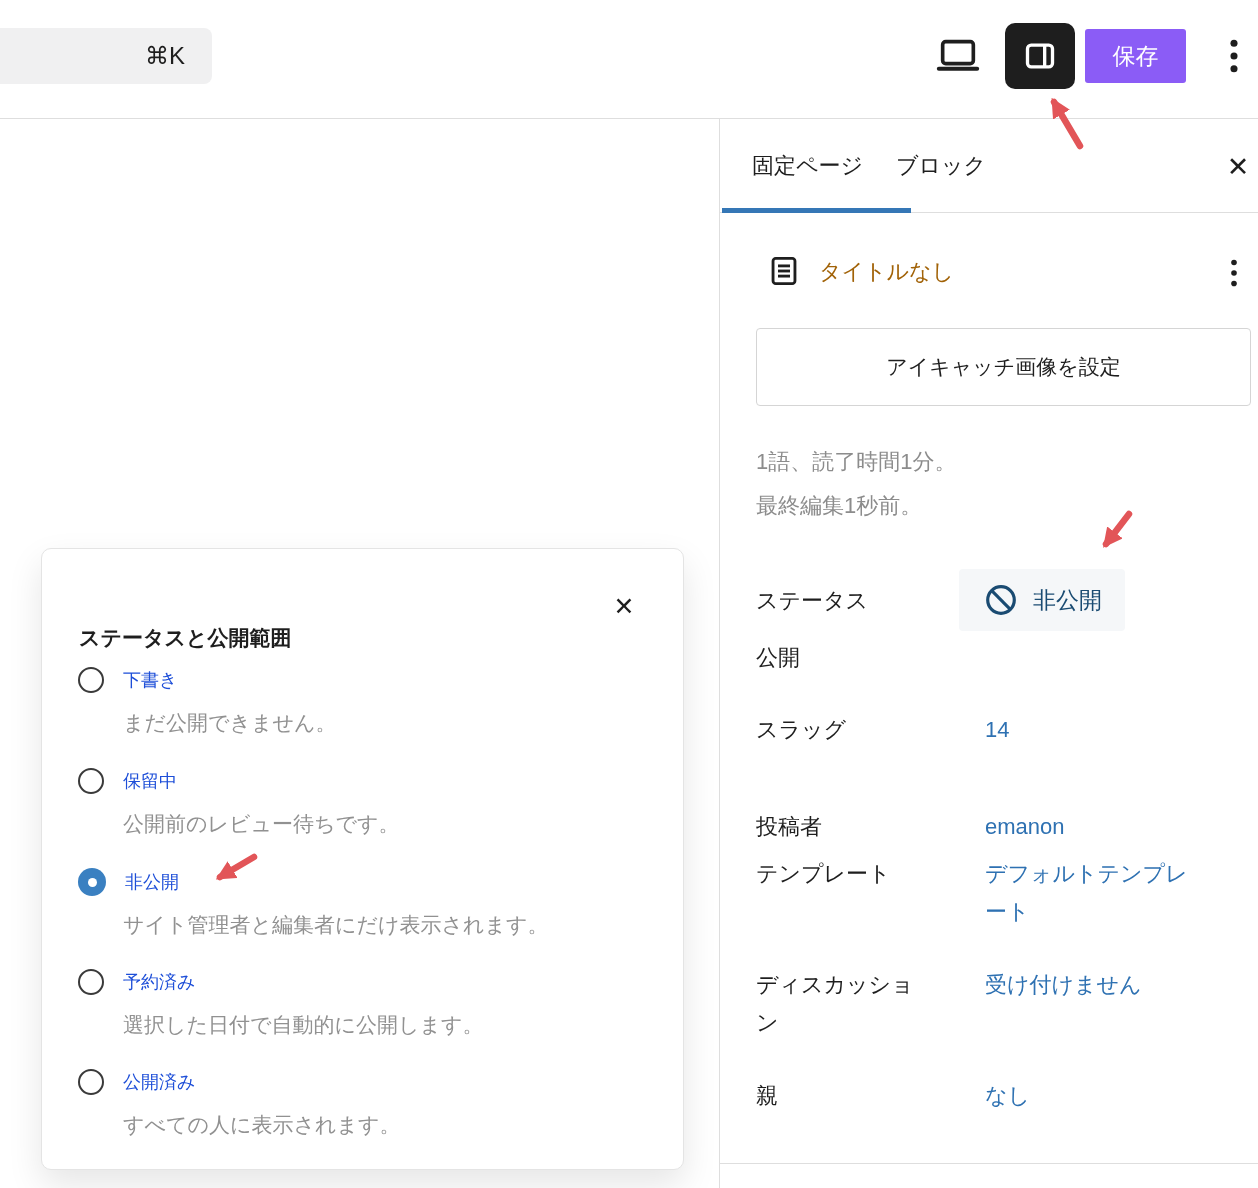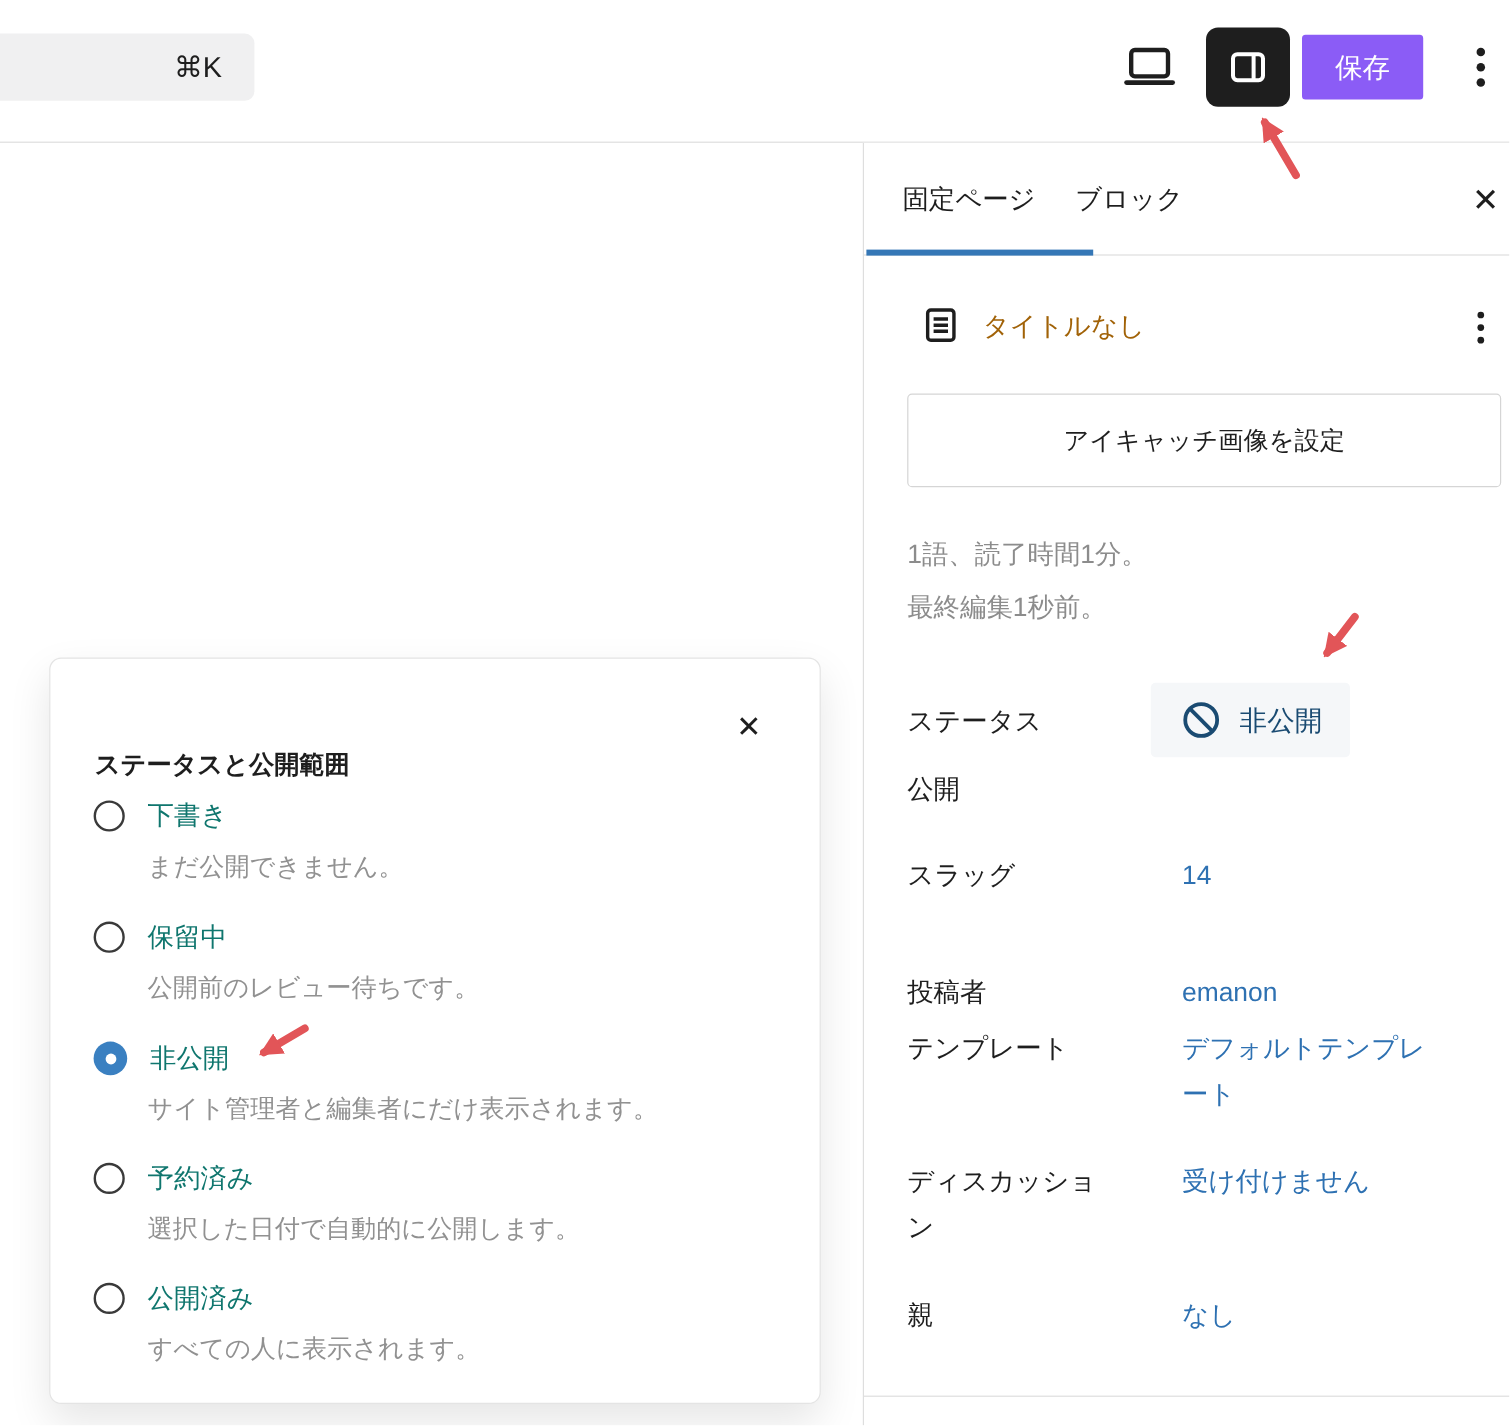--- a/index.html
+++ b/index.html
@@ -57,21 +57,21 @@
   .dialog-title{position:absolute;left:37px;top:45px;font-size:21px;font-weight:700;color:#1e1e1e;line-height:28px;margin-top:30px;}
   .dialog-close{position:absolute;left:558px;top:33px;width:48px;height:48px;display:flex;align-items:center;justify-content:center;
         font-size:25px;color:#1e1e1e;cursor:pointer;}
   .option{position:absolute;left:36px;width:577px;cursor:pointer;}
   .opt-1{top:117px;} .opt-2{top:218px;} .opt-3{top:319px;} .opt-4{top:419px;} .opt-5{top:519px;}
   .opt-head{display:flex;align-items:center;gap:19px;}
   .radio{width:26px;height:26px;border-radius:50%;border:2.5px solid #3a3a3a;background:#fff;flex:none;position:relative;}
   .option.selected .radio{border:none;background:#3a80c1;width:28px;height:28px;}
   .option.selected .radio::after{content:"";position:absolute;left:50%;top:50%;width:9px;height:9px;margin:-4.5px 0 0 -4.5px;
         border-radius:50%;background:#fff;}
-  .opt-label{font-size:22px;color:#0f766e;line-height:28px;}
+  .opt-label{font-size:18px;color:#1d4ed8;line-height:28px;}
   .opt-desc{margin:15px 0 0 45px;font-size:21px;color:#919191;line-height:28px;}
 
   .annotation{position:absolute;pointer-events:none;}
   svg{display:block;}
 </style>
 </head>
 <body>
 
 <div id="screen">
 

